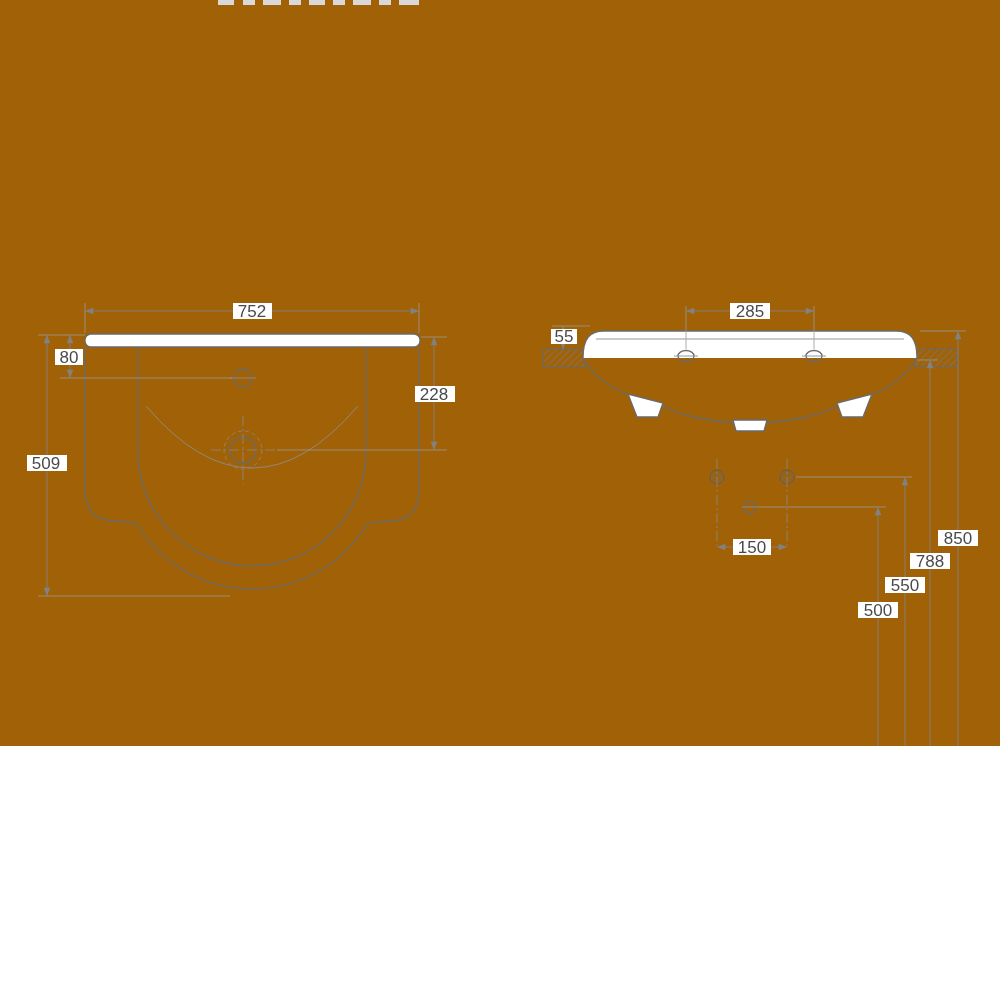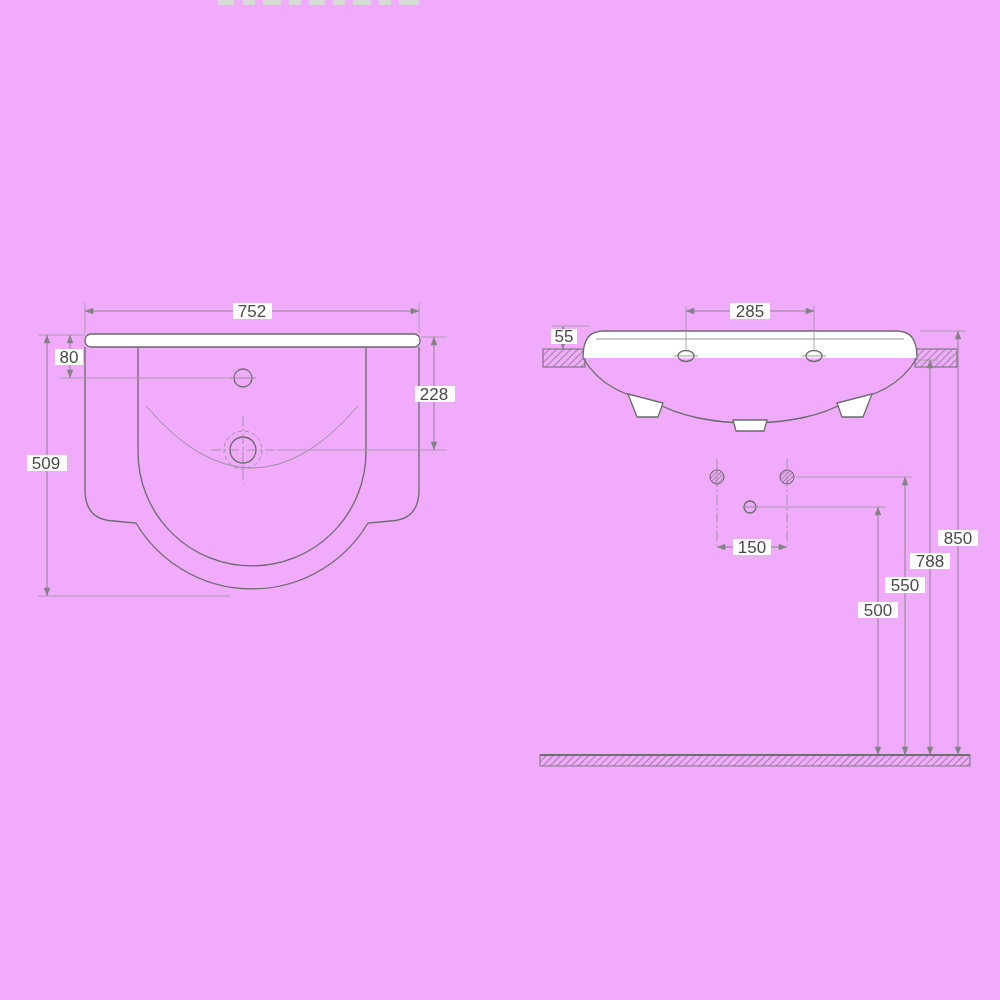--- a/index.html
+++ b/index.html
@@ -1,19 +1,19 @@
 <!DOCTYPE html>
 <html><head>
 <meta charset="utf-8">
 <style>
   html,body{margin:0;padding:0;background:#ffffff;}
   .page{
     position:relative;
-    width:1000px;height:1000px;
-    background:#f0abfc;
+    width:1000px;height:746px;
+    background:#a16207;
     font-family:"Liberation Sans", sans-serif;
     overflow:hidden;
   }
   svg text{
     font-family:"Liberation Sans", sans-serif;
     font-size:17px;
     fill:#4a4a4a;
   }
   .outline{stroke:#6a6a6a;stroke-width:1.3;fill:none;}
   .outline-fill{stroke:#6a6a6a;stroke-width:1.3;fill:#ffffff;}

